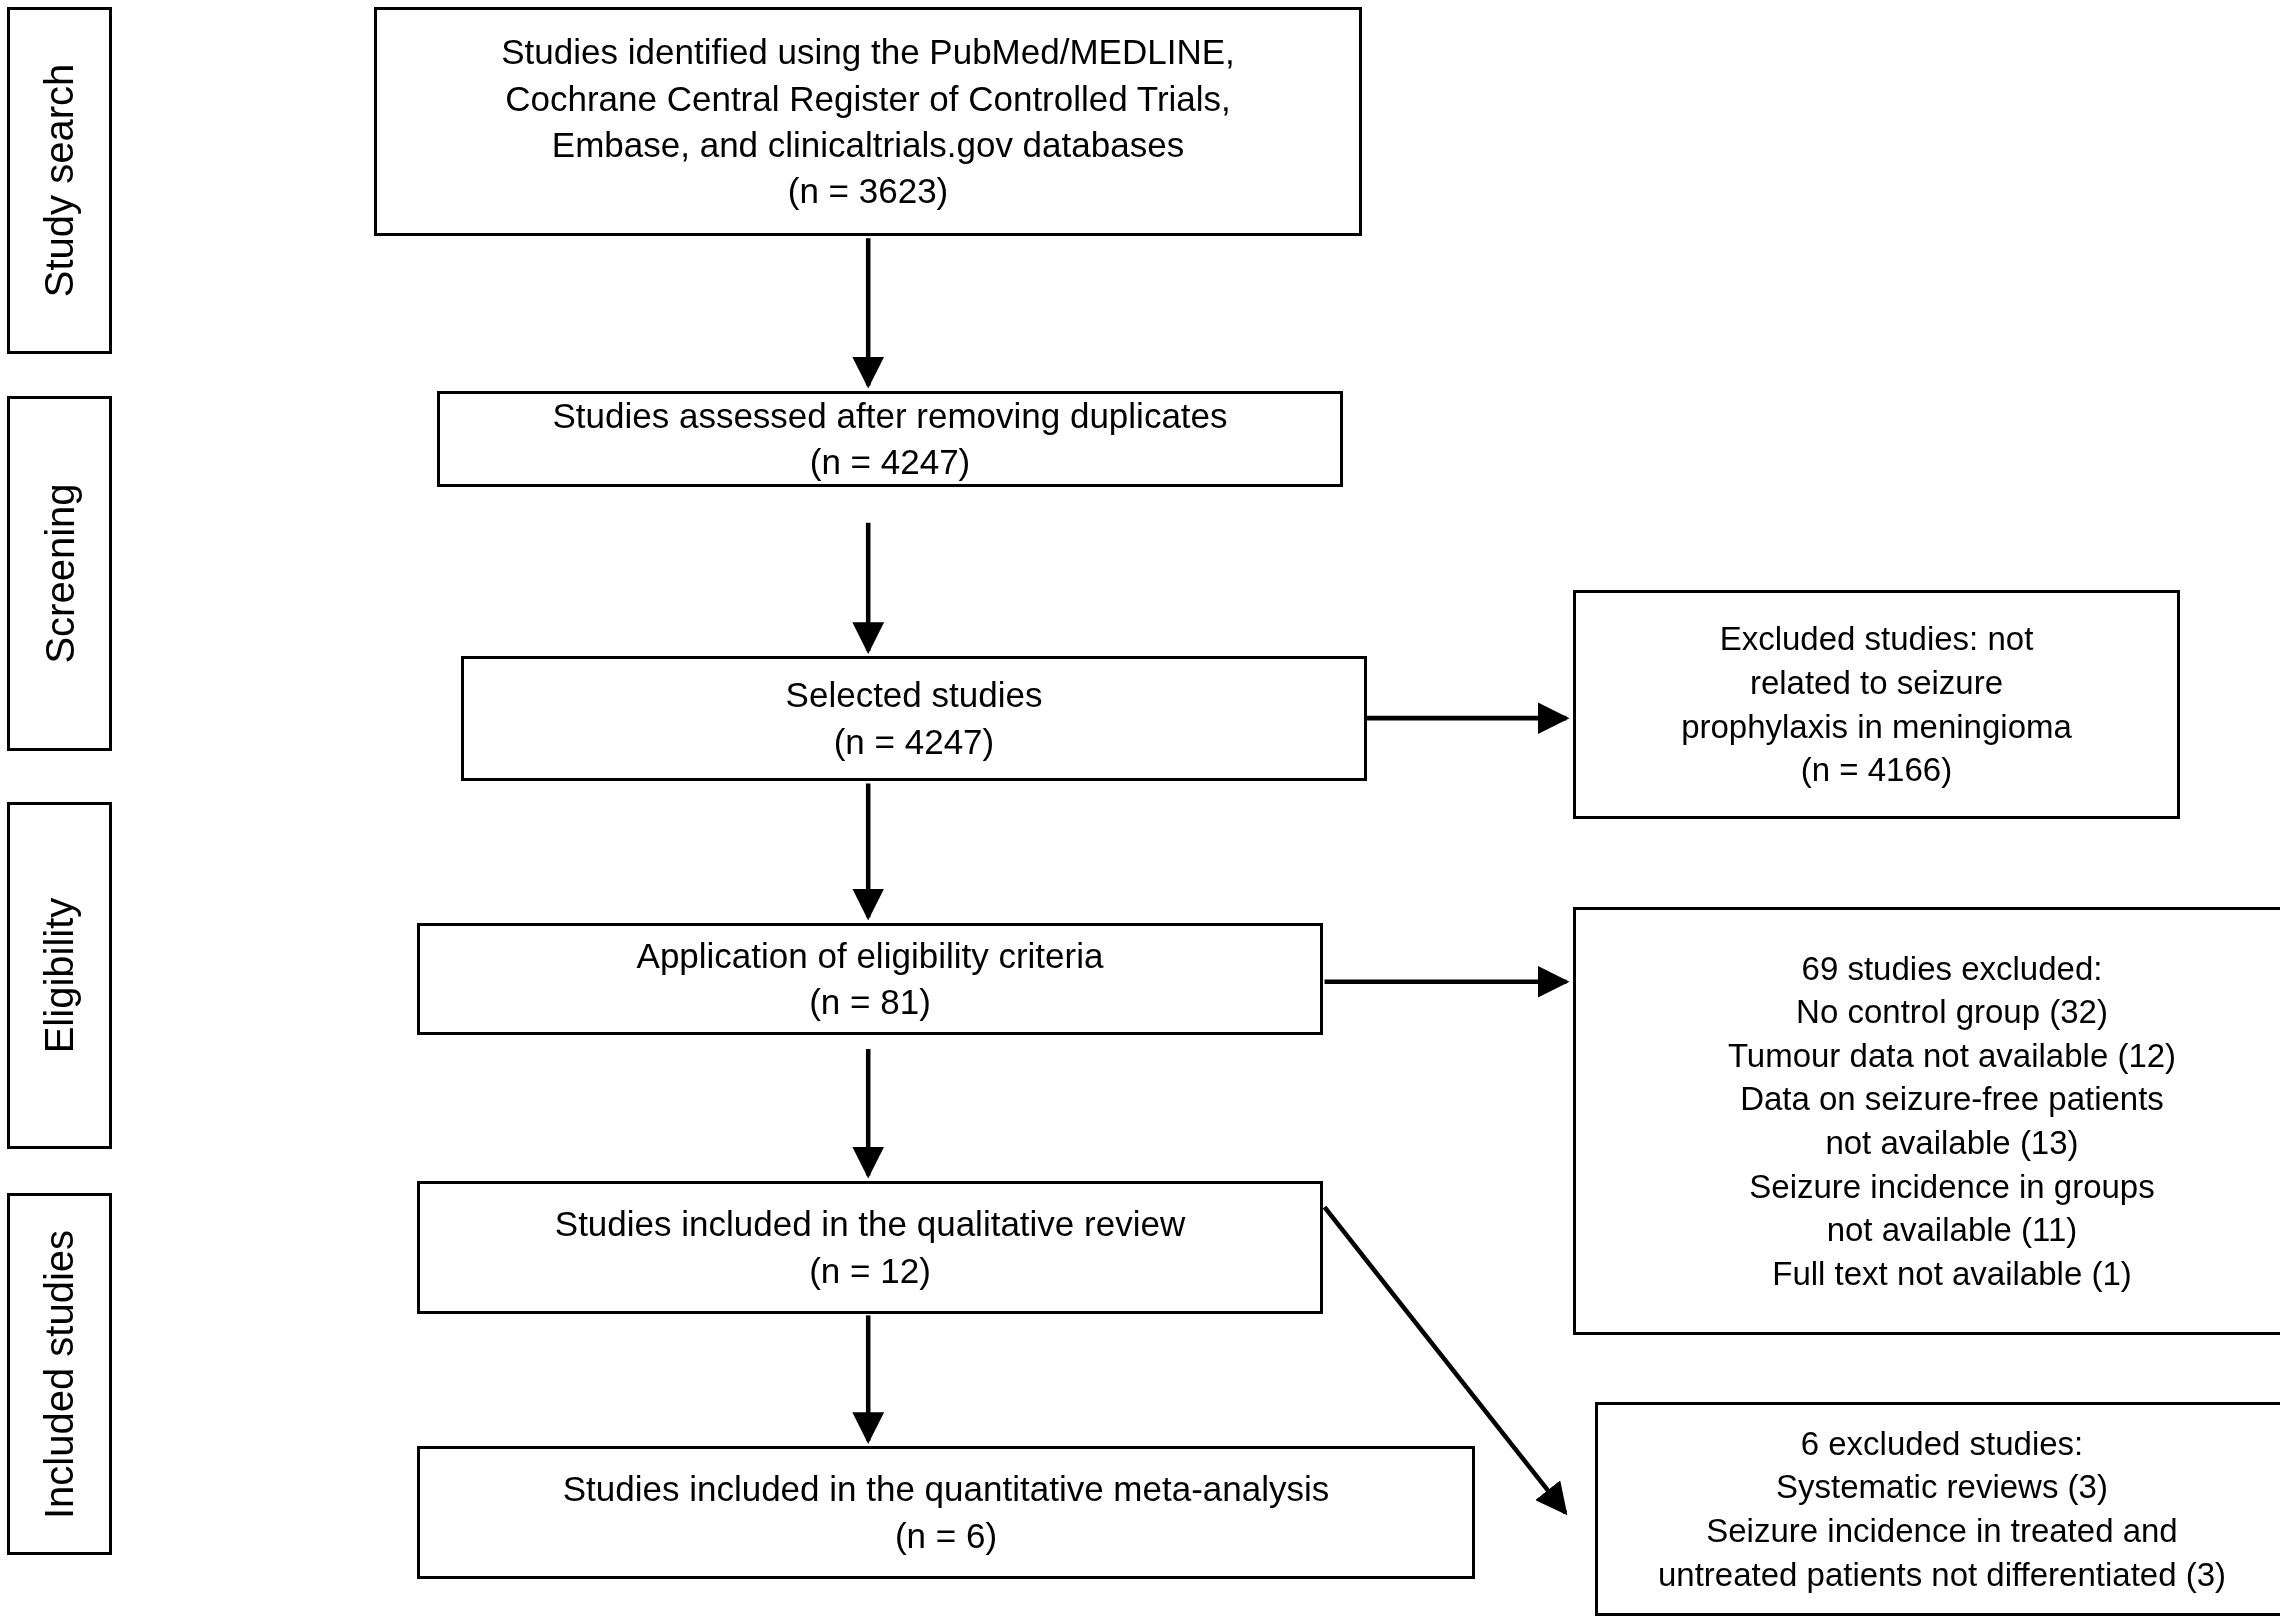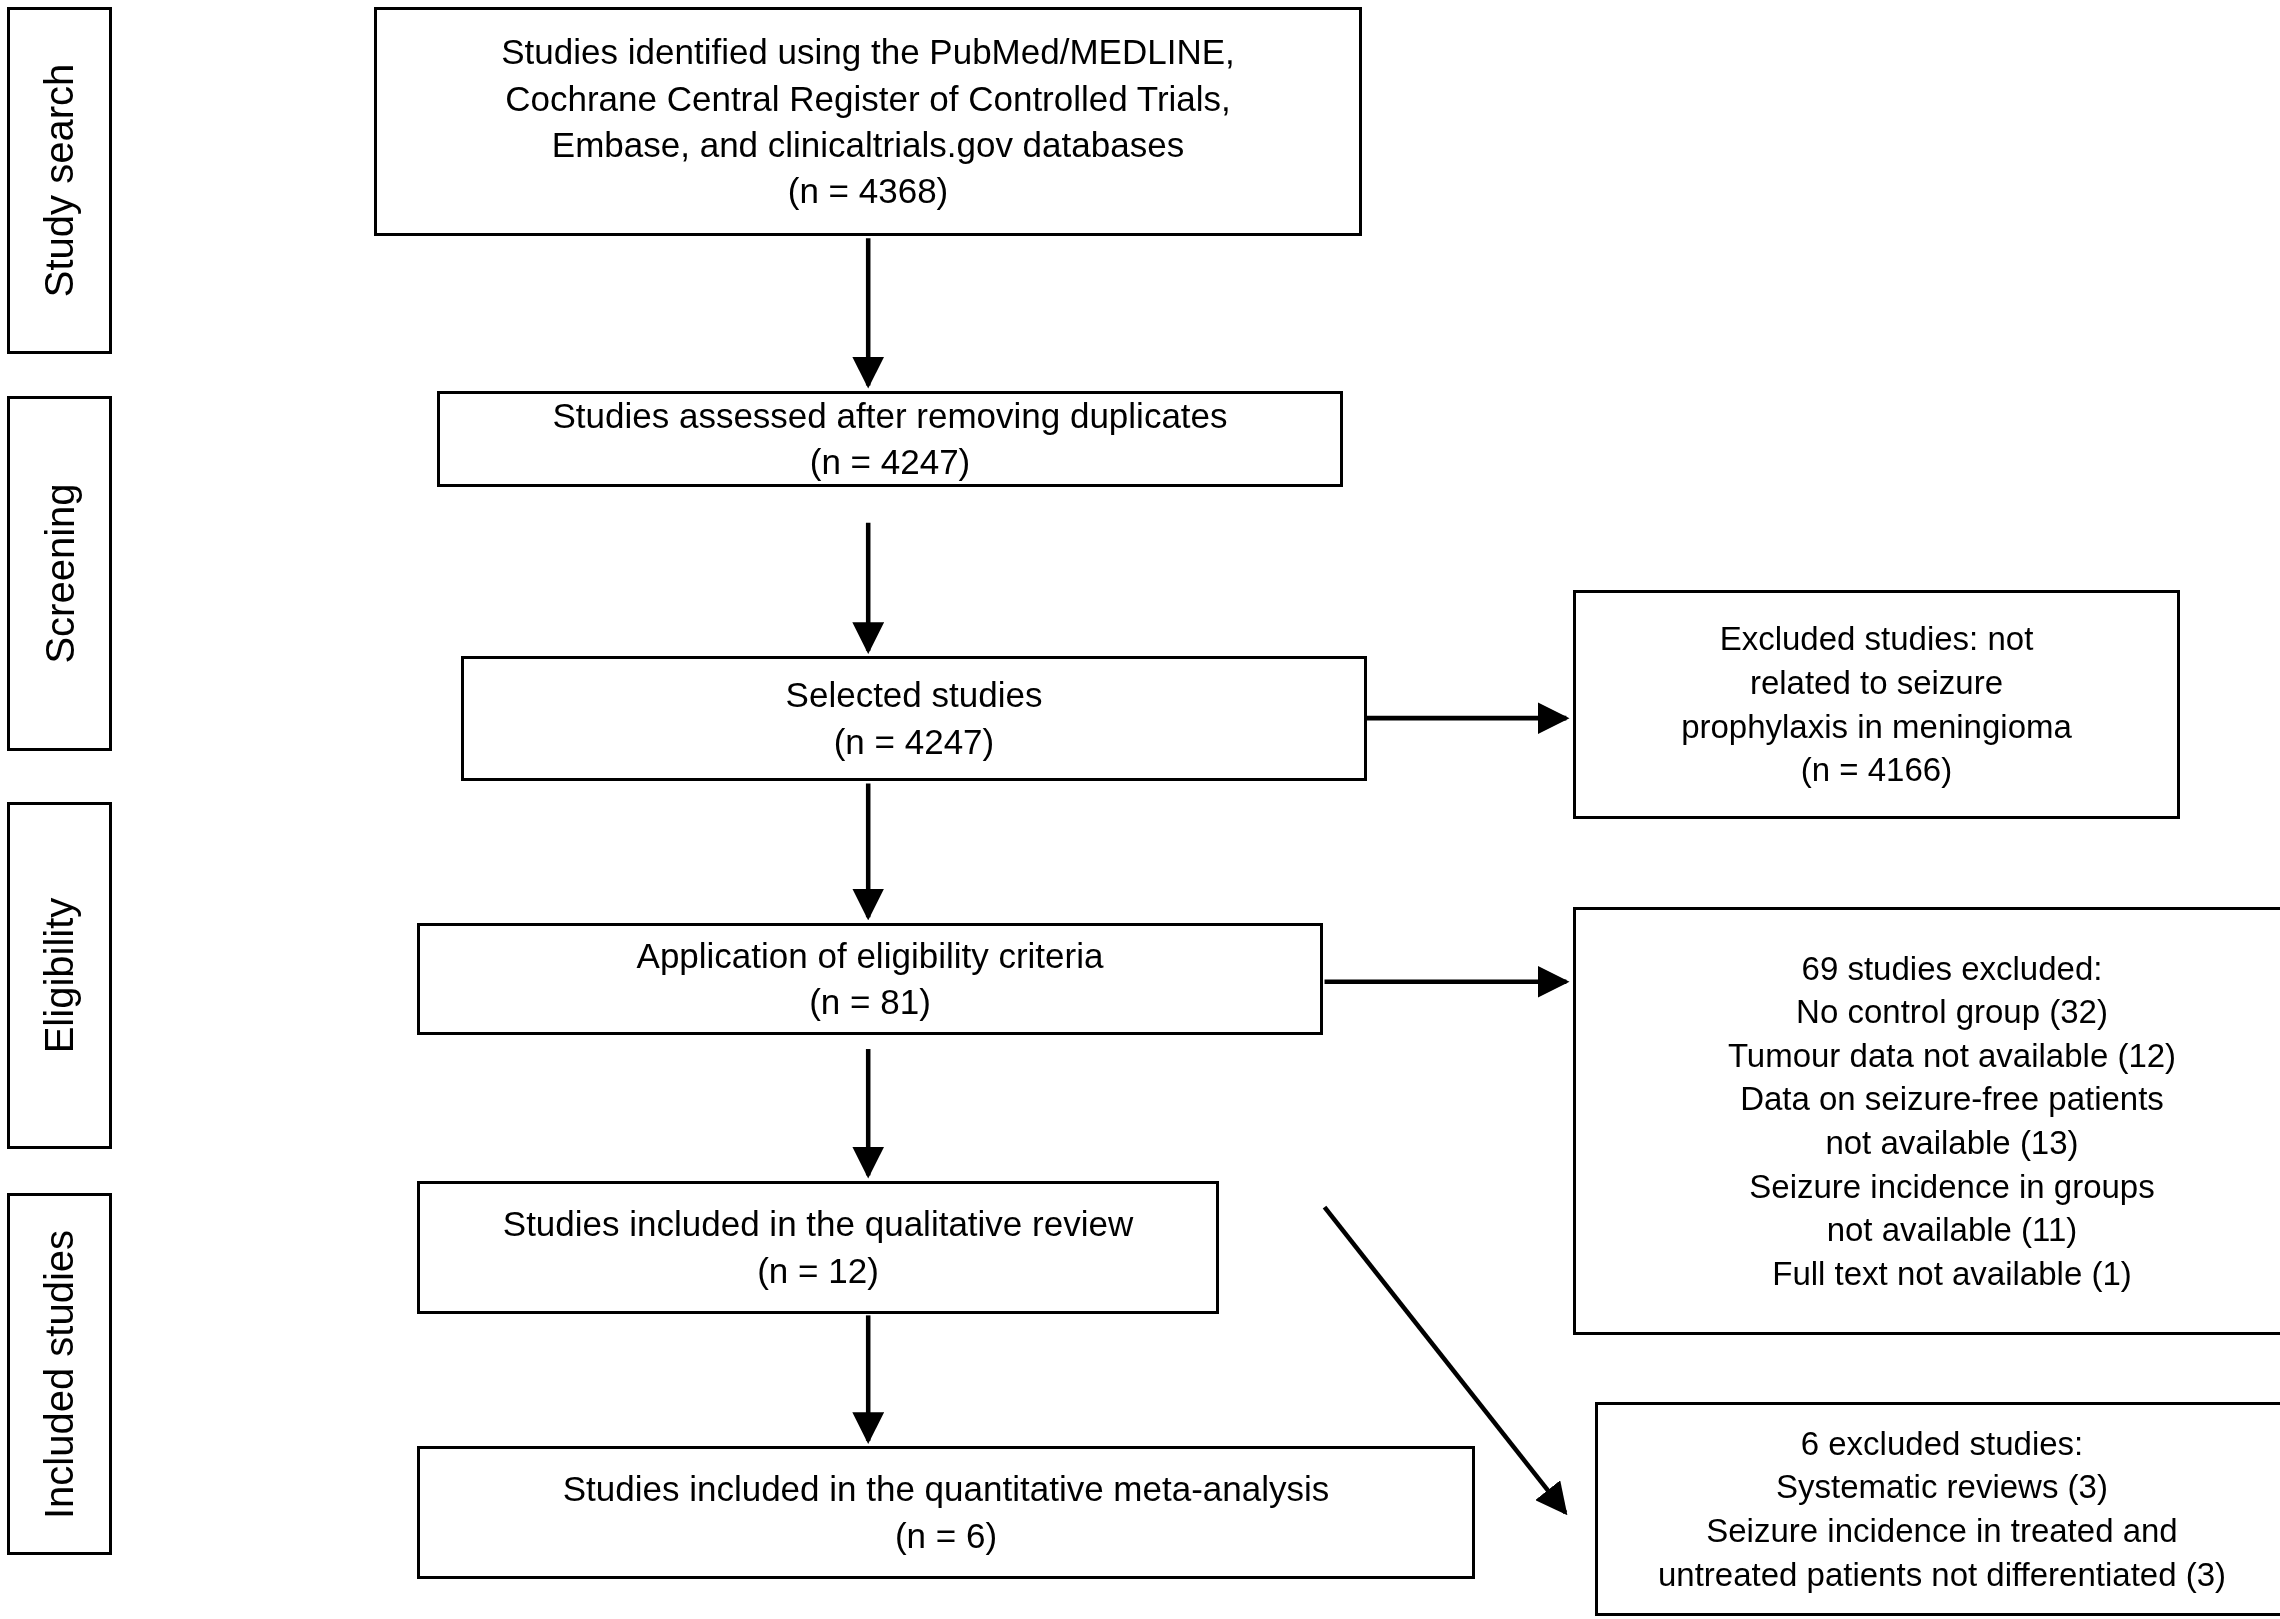--- a/index.html
+++ b/index.html
@@ -74,28 +74,28 @@
 <div class="stage" style="left:7.3px; top:802px; width:105px; height:347px;">
   <span class="rot">Eligibility</span>
 </div>
 <div class="stage" style="left:7.3px; top:1193px; width:105px; height:362px;">
   <span class="rot">Included studies</span>
 </div>
 
 <div class="box" style="left:374px; top:7.3px; width:988px; height:229px;">Studies identified using the PubMed/MEDLINE,
 Cochrane Central Register of Controlled Trials,
 Embase, and clinicaltrials.gov databases
-(n = 4368)</div>
+(n = 3623)</div>
 <div class="box" style="left:437px; top:391px; width:906px; height:96px;">Studies assessed after removing duplicates
 (n = 4247)</div>
 <div class="box" style="left:417px; top:656px; width:906px; height:125px;margin-left:44px;">Selected studies
 (n = 4247)</div>
 <div class="box" style="left:417px; top:923px; width:906px; height:112px;">Application of eligibility criteria
 (n = 81)</div>
-<div class="box" style="left:417px; top:1181px; width:802px; height:133px;">Studies included in the qualitative review
+<div class="box" style="left:417px; top:1181px; width:906px; height:133px;">Studies included in the qualitative review
 (n = 12)</div>
 <div class="box" style="left:417px; top:1446px; width:1058px; height:133px;">Studies included in the quantitative meta-analysis
 (n = 6)</div>
 
 <div class="box side-box" style="left:1573px; top:590px; width:607px; height:229px;">Excluded studies: not
 related to seizure
 prophylaxis in meningioma
 (n = 4166)</div>
 <div class="box side-box" style="left:1573px; top:907px; width:758px; height:428px;">69 studies excluded:
 No control group (32)

